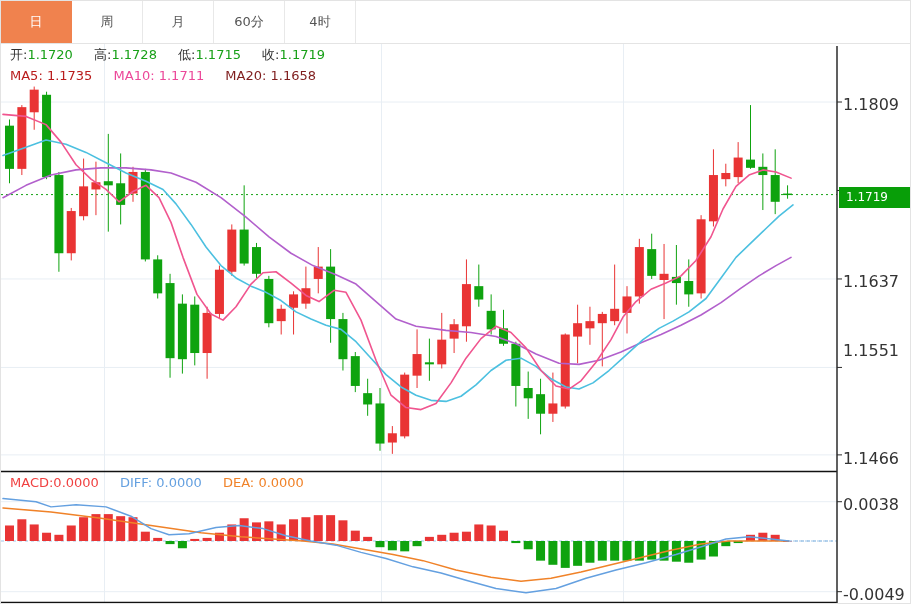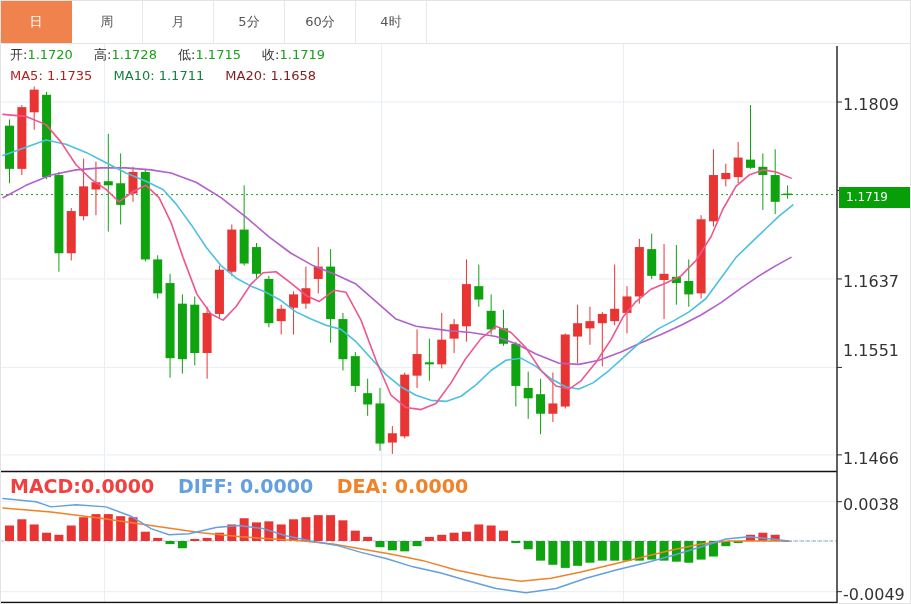--- a/index.html
+++ b/index.html
@@ -10,35 +10,34 @@
   .tab{width:71px;height:42px;line-height:42px;text-align:center;font-size:13px;color:#555;
        border-right:1px solid #e8e8e8;cursor:pointer;box-sizing:border-box;background:#fff;}
   .tab.active{background:#f0824e;color:#fff;border-right:1px solid #f0824e;}
   #chart-svg{position:absolute;left:0;top:0;z-index:1;}
   .readout{position:absolute;left:9px;z-index:6;font-size:13px;white-space:nowrap;}
   .readout .pair{margin-right:17px;}
   .readout .k{color:#333;}
   .ohlc-row{top:45px;}
   .ohlc-row .v{color:#18a018;}
   .ma-row{top:67px;}
-  .macd-row{top:474px;font-size:19px;font-weight:bold;}
+  .macd-row{top:474px;font-size:13px;}
   .axis-label{position:absolute;left:842px;font-size:16px;color:#333;z-index:4;white-space:nowrap;}
   .badge{position:absolute;left:838px;top:186px;width:73px;height:21px;line-height:21px;
          padding-left:7px;font-size:12px;color:#fff;box-sizing:border-box;z-index:6;}
 </style>
 </head>
 <body>
 
 <div class="app">
 
   <div class="tabbar">
     <div class="tab active">日</div>
     <div class="tab">周</div>
     <div class="tab">月</div>
-    <div class="tab">5分</div>
     <div class="tab">60分</div>
     <div class="tab">4时</div>
   </div>
 
   <svg id="chart-svg" width="911" height="604">
       <line x1="103.5" y1="43" x2="103.5" y2="601" stroke="#e8eef4" stroke-width="1"></line>
       <line x1="380.5" y1="43" x2="380.5" y2="601" stroke="#e8eef4" stroke-width="1"></line>
       <line x1="622.5" y1="43" x2="622.5" y2="601" stroke="#e8eef4" stroke-width="1"></line>
       <line x1="0" y1="101" x2="836" y2="101" stroke="#e8eef4" stroke-width="1"></line>
       <line x1="0" y1="277.9547325102891" x2="836" y2="277.9547325102891" stroke="#e8eef4" stroke-width="1"></line>
@@ -260,21 +259,21 @@
 
   <div class="readout ohlc-row">
     <span class="pair"><span class="k">开:</span><span class="v">1.1720</span></span>
     <span class="pair"><span class="k">高:</span><span class="v">1.1728</span></span>
     <span class="pair"><span class="k">低:</span><span class="v">1.1715</span></span>
     <span class="pair"><span class="k">收:</span><span class="v">1.1719</span></span>
   </div>
 
   <div class="readout ma-row">
     <span class="pair" style="color:#b91c1c"><span>MA5:</span> <span>1.1735</span></span>
-    <span class="pair" style="color:#15803d"><span>MA10:</span> <span>1.1711</span></span>
+    <span class="pair" style="color:#ec4899"><span>MA10:</span> <span>1.1711</span></span>
     <span class="pair" style="color:#7f1d1d"><span>MA20:</span> <span>1.1658</span></span>
   </div>
 
   <div class="readout macd-row">
     <span class="pair" style="color:#f04040"><span>MACD:</span><span>0.0000</span></span>
     <span class="pair" style="color:#64a0e0"><span>DIFF:</span> <span>0.0000</span></span>
     <span class="pair" style="color:#f08228"><span>DEA:</span> <span>0.0000</span></span>
   </div>
 
   <span class="axis-label" style="top:94px">1.1809</span>

